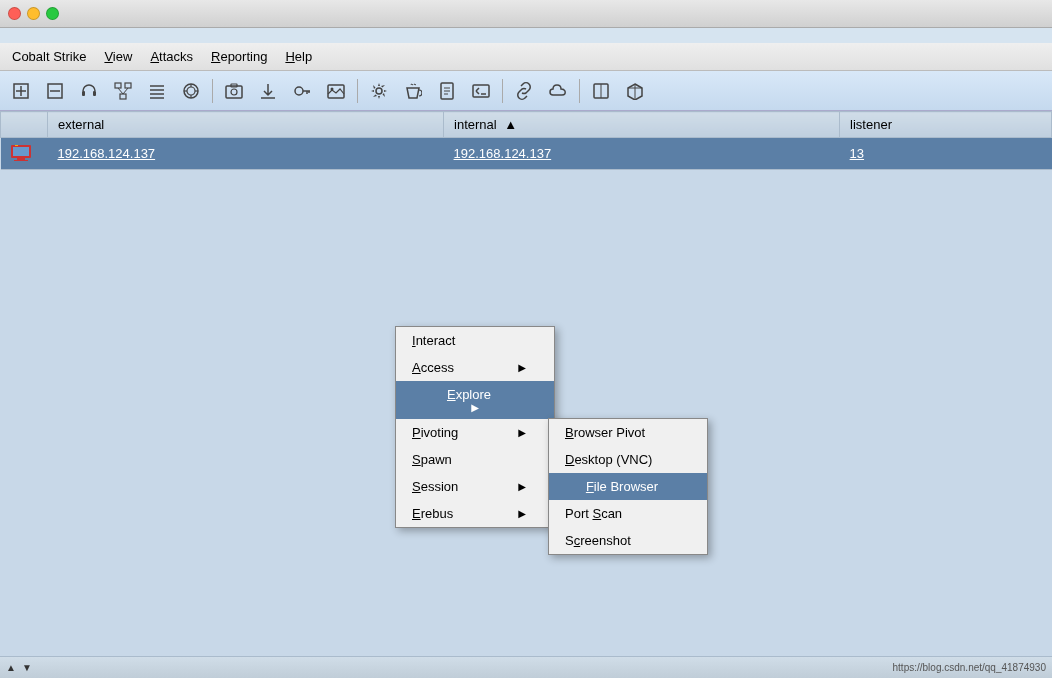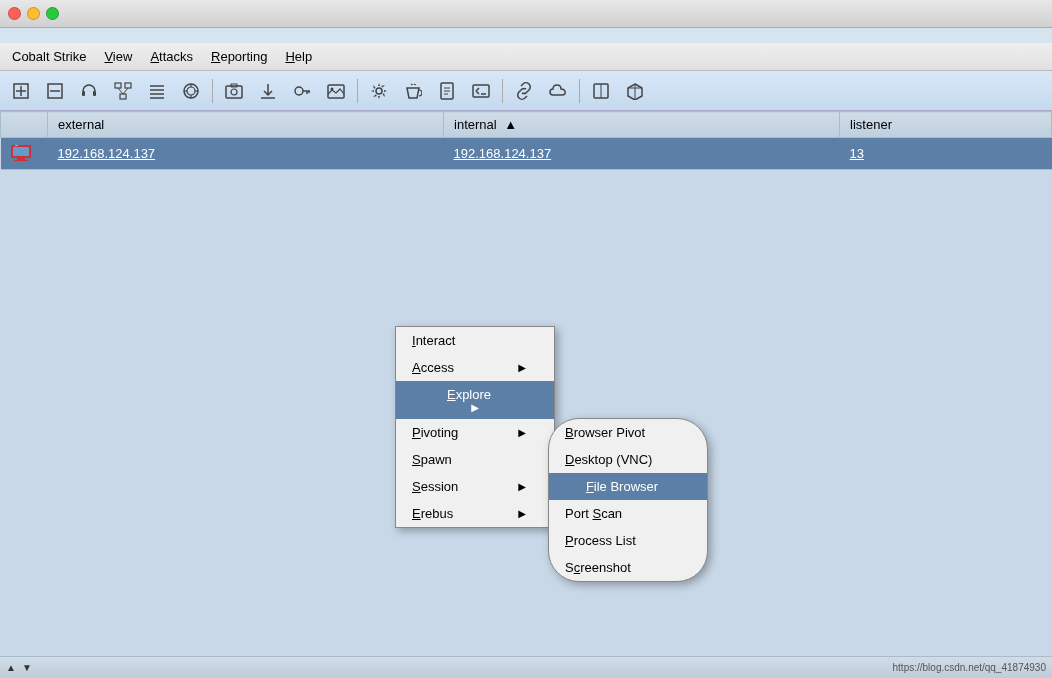--- a/index.html
+++ b/index.html
@@ -416,35 +416,32 @@
     <div class="context-menu-item">
       <span><span class="underline-char">S</span>ession</span>
       <span class="arrow">▶</span>
     </div>
     <div class="context-menu-item">
       <span><span class="underline-char">E</span>rebus</span>
       <span class="arrow">▶</span>
     </div>
   </div>
 
-  <div class="sub-context-menu" style="left: 548px; top: 307px; border-radius: 31px;">
+  <div class="sub-context-menu" style="left: 548px; top: 307px;">
     <div class="context-menu-item">
       <span><span class="underline-char">B</span>rowser Pivot</span>
     </div>
     <div class="context-menu-item">
       <span><span class="underline-char">D</span>esktop (VNC)</span>
     </div>
     <div class="context-menu-item highlighted">
       <span><span class="underline-char">F</span>ile Browser</span>
     </div>
     <div class="context-menu-item">
       <span>Port <span class="underline-char">S</span>can</span>
-    </div>
-    <div class="context-menu-item">
-      <span><span class="underline-char">P</span>rocess List</span>
     </div>
     <div class="context-menu-item">
       <span>S<span class="underline-char">c</span>reenshot</span>
     </div>
   </div>
 </div>
 
 <div class="statusbar">
   <div class="statusbar-icons">
     <span class="statusbar-icon">▲</span>

